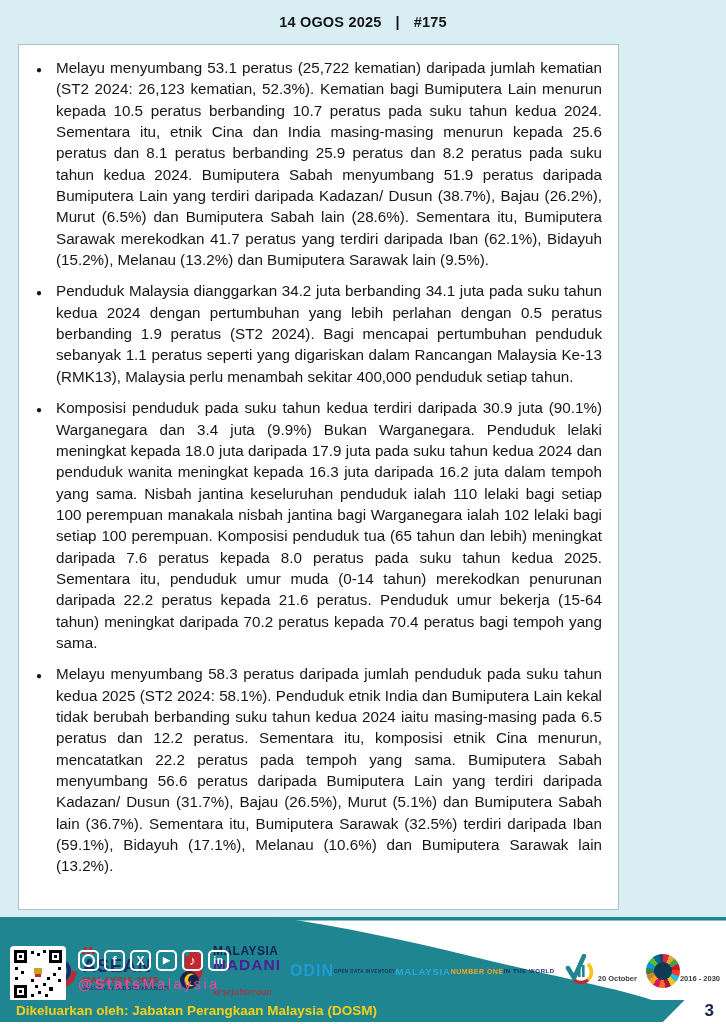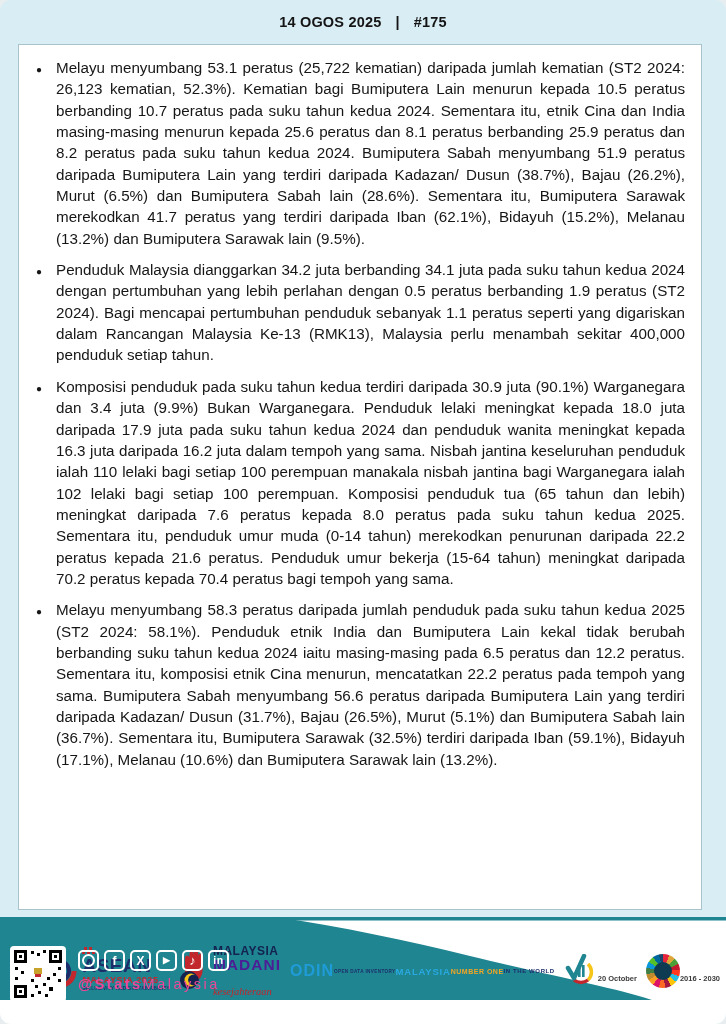--- a/index.html
+++ b/index.html
@@ -1,26 +1,26 @@
 <!DOCTYPE html>
 <html><head>
 <meta charset="utf-8">
 <style>
   html,body{margin:0;padding:0;background:#e8eef0;}
   .page{position:relative;width:726px;height:1024px;background:#d9edf4;
-        font-family:"Liberation Sans",sans-serif;overflow:hidden;margin:0 auto;border-radius:11px;}
+        font-family:"Liberation Sans",sans-serif;overflow:hidden;margin:0 auto;}
 
   
   .header{position:absolute;top:0;left:0;right:0;height:44px;
           display:flex;align-items:center;justify-content:center;
           font-weight:700;font-size:14.5px;color:#141414;letter-spacing:.2px;}
   .header .sep{margin:0 14px;font-weight:700;}
 
   
-  .content-box{position:absolute;top:44px;left:18px;width:684px;height:866px;
+  .content-box{position:absolute;top:44px;left:18px;width:601px;height:866px;
                box-sizing:border-box;background:#ffffff;border:1px solid #a9c3cd;
                padding:12px 16px 8px 16px;}
   .bullets{margin:0;padding:0;list-style:none;}
   .bullets li{position:relative;padding-left:21px;margin-bottom:10px;
               text-align:justify;font-size:15.2px;line-height:21.35px;color:#161616;}
   .bullets li::before{content:"\25CF";position:absolute;left:1px;top:2px;font-size:10px;color:#161616;}
 
   
   .footer{position:absolute;left:0;top:917px;width:726px;height:107px;background:#ffffff;}
   .footer .wave{position:absolute;left:0;top:0;}
@@ -213,15 +213,20 @@
 
       <div class="logocol">
         <div class="sdg-ring">
           <div class="sdg-center"></div>
         </div>
         <span class="caption">2016 - 2030</span>
       </div>
 
     </div>
 
+    <div class="bottombar">
+      <div class="barfill"></div>
+      <span class="bartext">Dikeluarkan oleh: Jabatan Perangkaan Malaysia (DOSM)</span>
+      <span class="pagenum">3</span>
+    </div>
 
   </div>
 </div>
 
 </body></html>

